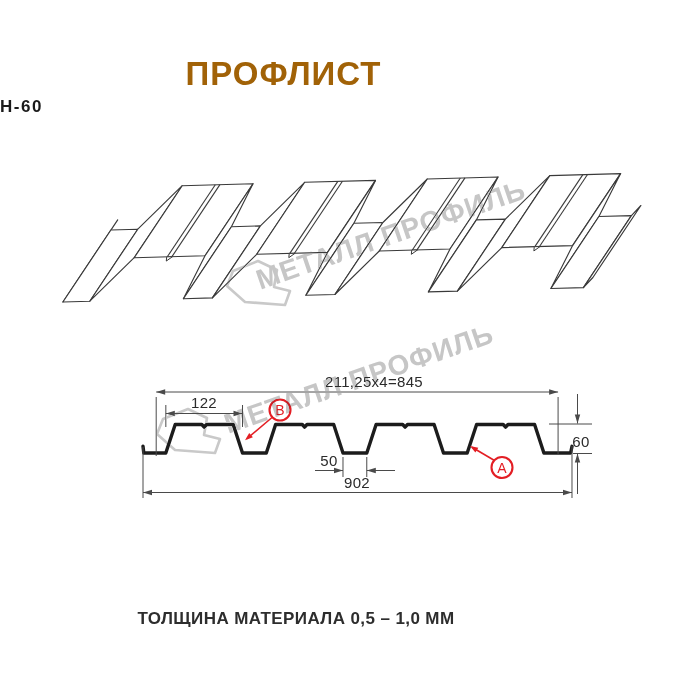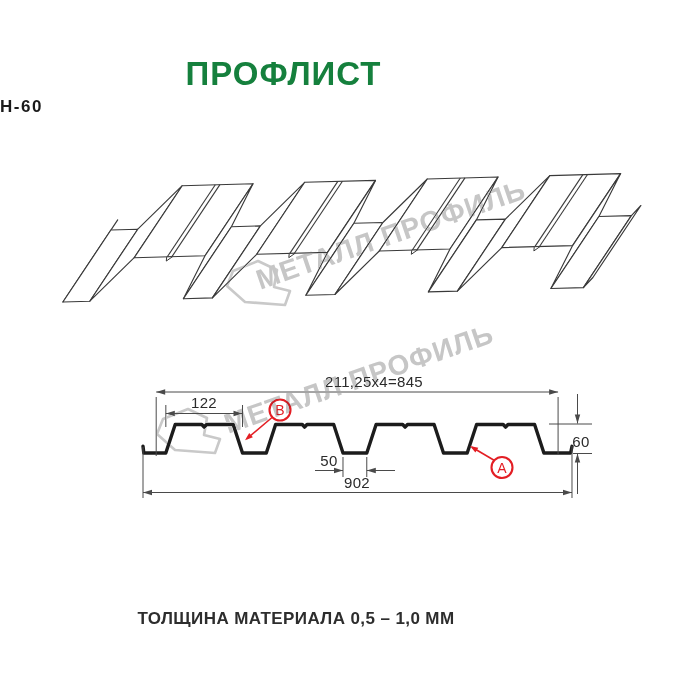--- a/index.html
+++ b/index.html
@@ -1,19 +1,19 @@
 <!DOCTYPE html>
 <html><head>
 <meta charset="utf-8">
 <style>
   html,body{margin:0;padding:0;background:#ffffff;}
   .stage{position:relative;width:700px;height:700px;background:#ffffff;overflow:hidden;
          font-family:"Liberation Sans",sans-serif;}
   .title{position:absolute;left:0;top:55px;width:567px;text-align:center;
-         font-size:33px;font-weight:800;letter-spacing:1px;color:#15803d;}
+         font-size:33px;font-weight:800;letter-spacing:1px;color:#a16207;}
   .subtitle{position:absolute;left:0;top:97px;width:700px;text-align:left;
          font-size:17px;font-weight:700;letter-spacing:1.5px;color:#1b1b1b;}
   .footer{position:absolute;left:0;top:609px;width:592px;text-align:center;
          font-size:17px;font-weight:600;letter-spacing:0.4px;color:#2d2d2d;}
   svg.drawing{position:absolute;left:0;top:0;}
   .dim{font-family:"Liberation Sans",sans-serif;font-size:15px;fill:#2b2b2b;letter-spacing:0.3px;}
   .mk{font-family:"Liberation Sans",sans-serif;font-size:14px;}
   .wm{position:absolute;mix-blend-mode:darken;pointer-events:none;}
   .wmtext{position:absolute;mix-blend-mode:darken;pointer-events:none;white-space:nowrap;
           font-size:28px;font-weight:700;letter-spacing:1px;color:#c6c6c6;

